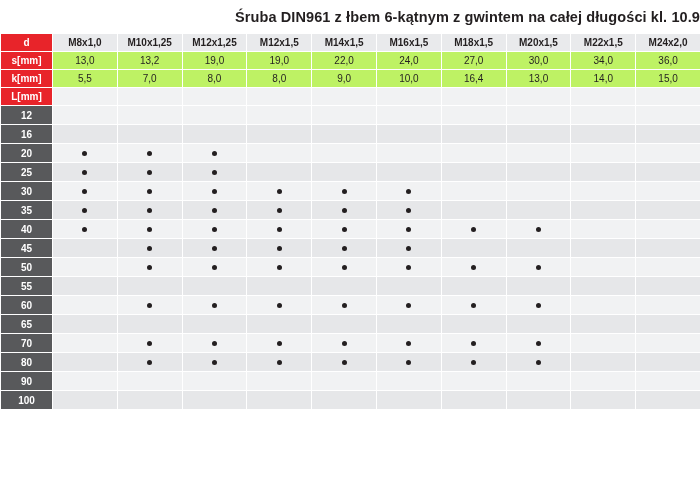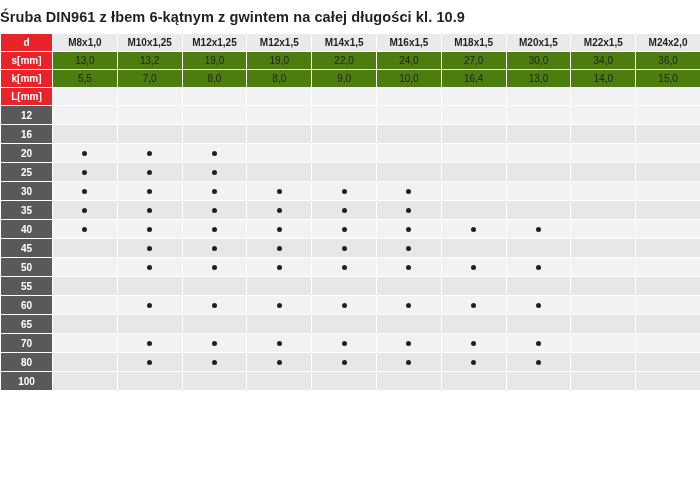--- a/index.html
+++ b/index.html
@@ -12,21 +12,21 @@
     font-family: "Liberation Sans", sans-serif;
   }
   #page {
     width: 700px;
     height: 479px;
     position: relative;
     overflow: hidden;
     background: #ffffff;
   }
   #title {
-    text-align: left;
+    text-align: right;
     font-size: 14.5px;
     font-weight: bold;
     color: #231f20;
     padding: 9px 0 8px 0;
     letter-spacing: 0.1px;
   }
   table {
     border-collapse: collapse;
     width: 700px;
     table-layout: fixed;
@@ -52,21 +52,21 @@
     font-weight: bold;
     font-size: 10px;
   }
   .rowlabel {
     background: #58595b;
     color: #ffffff;
     font-weight: bold;
     font-size: 10px;
   }
   .val {
-    background: #4d7c0f;
+    background: #bef264;
     margin-top: 40px;
   }
   .cell-a { background: #f1f2f3; }
   .cell-b { background: #e6e7e9; }
   .dot::after {
     content: "";
     display: block;
     width: 5px;
     height: 5px;
     border-radius: 50%;
@@ -316,20 +316,33 @@
           <td class="cell-b"><span class="dot"></span></td>
           <td class="cell-b"><span class="dot"></span></td>
           <td class="cell-b"><span class="dot"></span></td>
           <td class="cell-b"><span class="dot"></span></td>
           <td class="cell-b"><span class="dot"></span></td>
           <td class="cell-b"><span class="dot"></span></td>
           <td class="cell-b"></td>
           <td class="cell-b"></td>
         </tr>
         <tr class="datarow">
+          <td class="rowlabel">90</td>
+          <td class="cell-a"></td>
+          <td class="cell-a"></td>
+          <td class="cell-a"></td>
+          <td class="cell-a"></td>
+          <td class="cell-a"></td>
+          <td class="cell-a"></td>
+          <td class="cell-a"></td>
+          <td class="cell-a"></td>
+          <td class="cell-a"></td>
+          <td class="cell-a"></td>
+        </tr>
+        <tr class="datarow">
           <td class="rowlabel">100</td>
           <td class="cell-b"></td>
           <td class="cell-b"></td>
           <td class="cell-b"></td>
           <td class="cell-b"></td>
           <td class="cell-b"></td>
           <td class="cell-b"></td>
           <td class="cell-b"></td>
           <td class="cell-b"></td>
           <td class="cell-b"></td>

